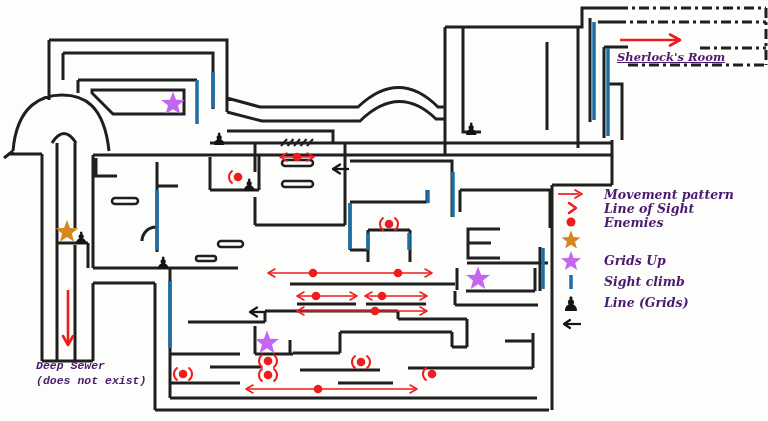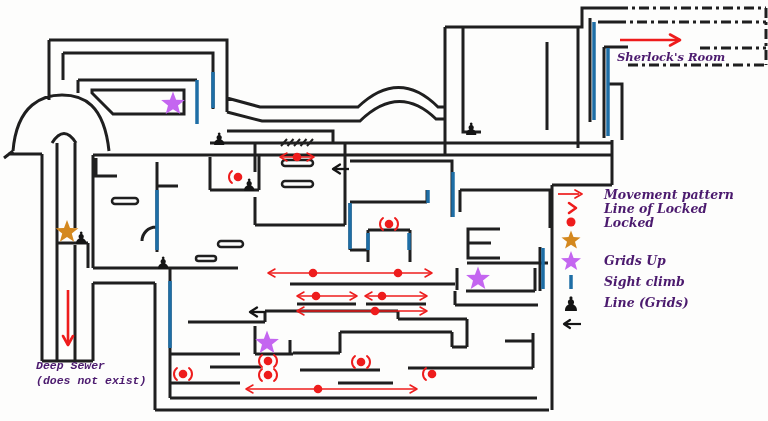--- a/index.html
+++ b/index.html
@@ -1,21 +1,21 @@
 <!DOCTYPE html>
 <html><head>
 <meta charset="utf-8">
 <style>
   html,body{margin:0;padding:0;background:#ffffff;}
   #stage{position:relative;width:768px;height:421px;background:#fdfdfc;overflow:hidden;
          font-family:"DejaVu Serif",serif;}
   #map-svg{position:absolute;left:0;top:0;}
   .maplabel{position:absolute;color:#4b1a6e;font:italic 700 11.5px "DejaVu Serif",serif;
             white-space:nowrap;}
-  #sherlock-label{left:617px;top:50px;}
+  #sherlock-label{left:617px;top:50px;text-decoration:underline;}
   #sewer-label{left:36px;top:358px;line-height:15px;font-family:Liberation Mono, monospace;}
   #legend{position:absolute;left:556px;top:187px;display:flex;flex-direction:column;}
   .lrow{display:flex;align-items:center;gap:18px;}
   .lrow.small{height:14px;}
   .lrow.big{height:21px;}
   .lrow .sym{width:30px;height:20px;flex:0 0 30px;display:flex;align-items:center;justify-content:center;}
   .lrow .lbl{font:italic 700 12.5px "DejaVu Serif",serif;color:#4b1a6e;white-space:nowrap;}
 </style>
 </head>
 <body>
@@ -239,29 +239,29 @@
           </svg>
         </span>
         <span class="lbl">Movement pattern</span>
       </div>
       <div class="lrow small">
         <span class="sym">
           <svg width="30" height="20" viewBox="-15 -10 30 20">
             <path d="M-2,-5 L5,0 L-2,5" stroke="#ee1c1c" stroke-width="2.6" fill="none" stroke-linecap="round" stroke-linejoin="round"></path>
           </svg>
         </span>
-        <span class="lbl">Line of Locked</span>
+        <span class="lbl">Line of Sight</span>
       </div>
       <div class="lrow small">
         <span class="sym">
           <svg width="30" height="20" viewBox="-15 -10 30 20">
             <circle cx="0" cy="0" r="4.5" fill="#ee1c1c"></circle>
           </svg>
         </span>
-        <span class="lbl">Locked</span>
+        <span class="lbl">Enemies</span>
       </div>
       <div class="lrow big">
         <span class="sym">
           <svg width="30" height="20" viewBox="-15 -10 30 20">
             <path d="M0.0,-9.5L2.5,-2.9L9.5,-2.6L4.0,1.8L5.9,8.6L0.0,4.7L-5.9,8.6L-4.0,1.8L-9.5,-2.6L-2.5,-2.9Z" fill="#d4881e"></path>
           </svg>
         </span>
       </div>
       <div class="lrow big">
         <span class="sym">

